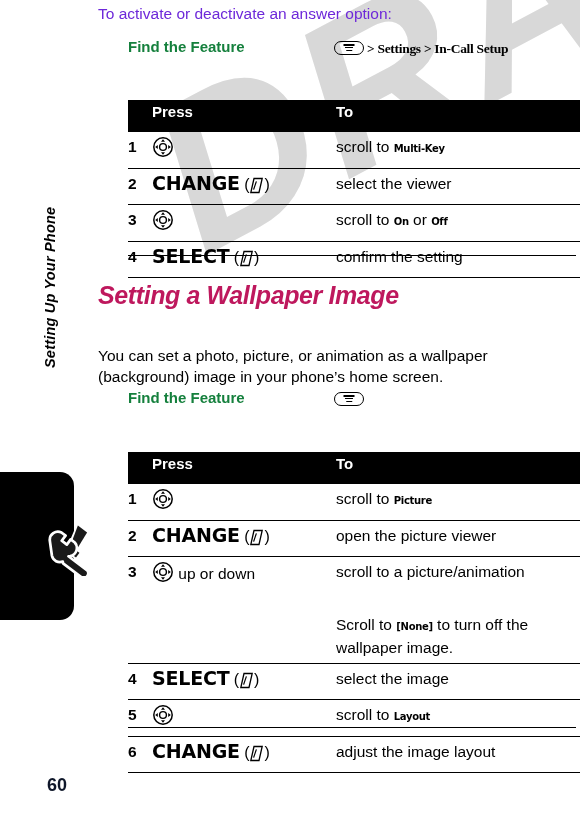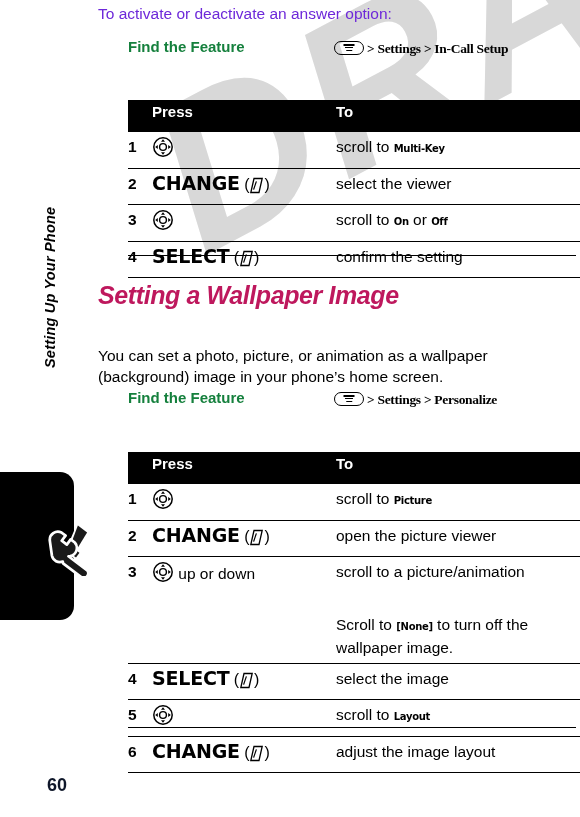--- a/index.html
+++ b/index.html
@@ -334,21 +334,21 @@
     </tbody>
   </table>
   <div class="tbl-bottom-rule" style="top:255px;"></div>
 
   <div class="section-title" style="top:281px;">Setting a Wallpaper Image</div>
   <div class="body-para" style="top:326px;margin-top:19px;">You can set a photo, picture, or animation as a wallpaper (background) image in your phone’s home screen.</div>
 
   <div class="ftf" style="top:389px;">
     <div class="ftf-label">Find the Feature</div>
     <div class="ftf-path">
-      <span class="menu-key"><i></i><i></i><i></i></span><span>&gt; Settings &gt; Personalize</span>
+      <span class="menu-key"><i></i><i></i><i></i></span>
     </div>
   </div>
 
   <table class="tbl" style="top:452px;">
     <thead>
       <tr>
         <th class="col-num"></th>
         <th class="col-press">Press</th>
         <th class="col-to">To</th>
       </tr>

